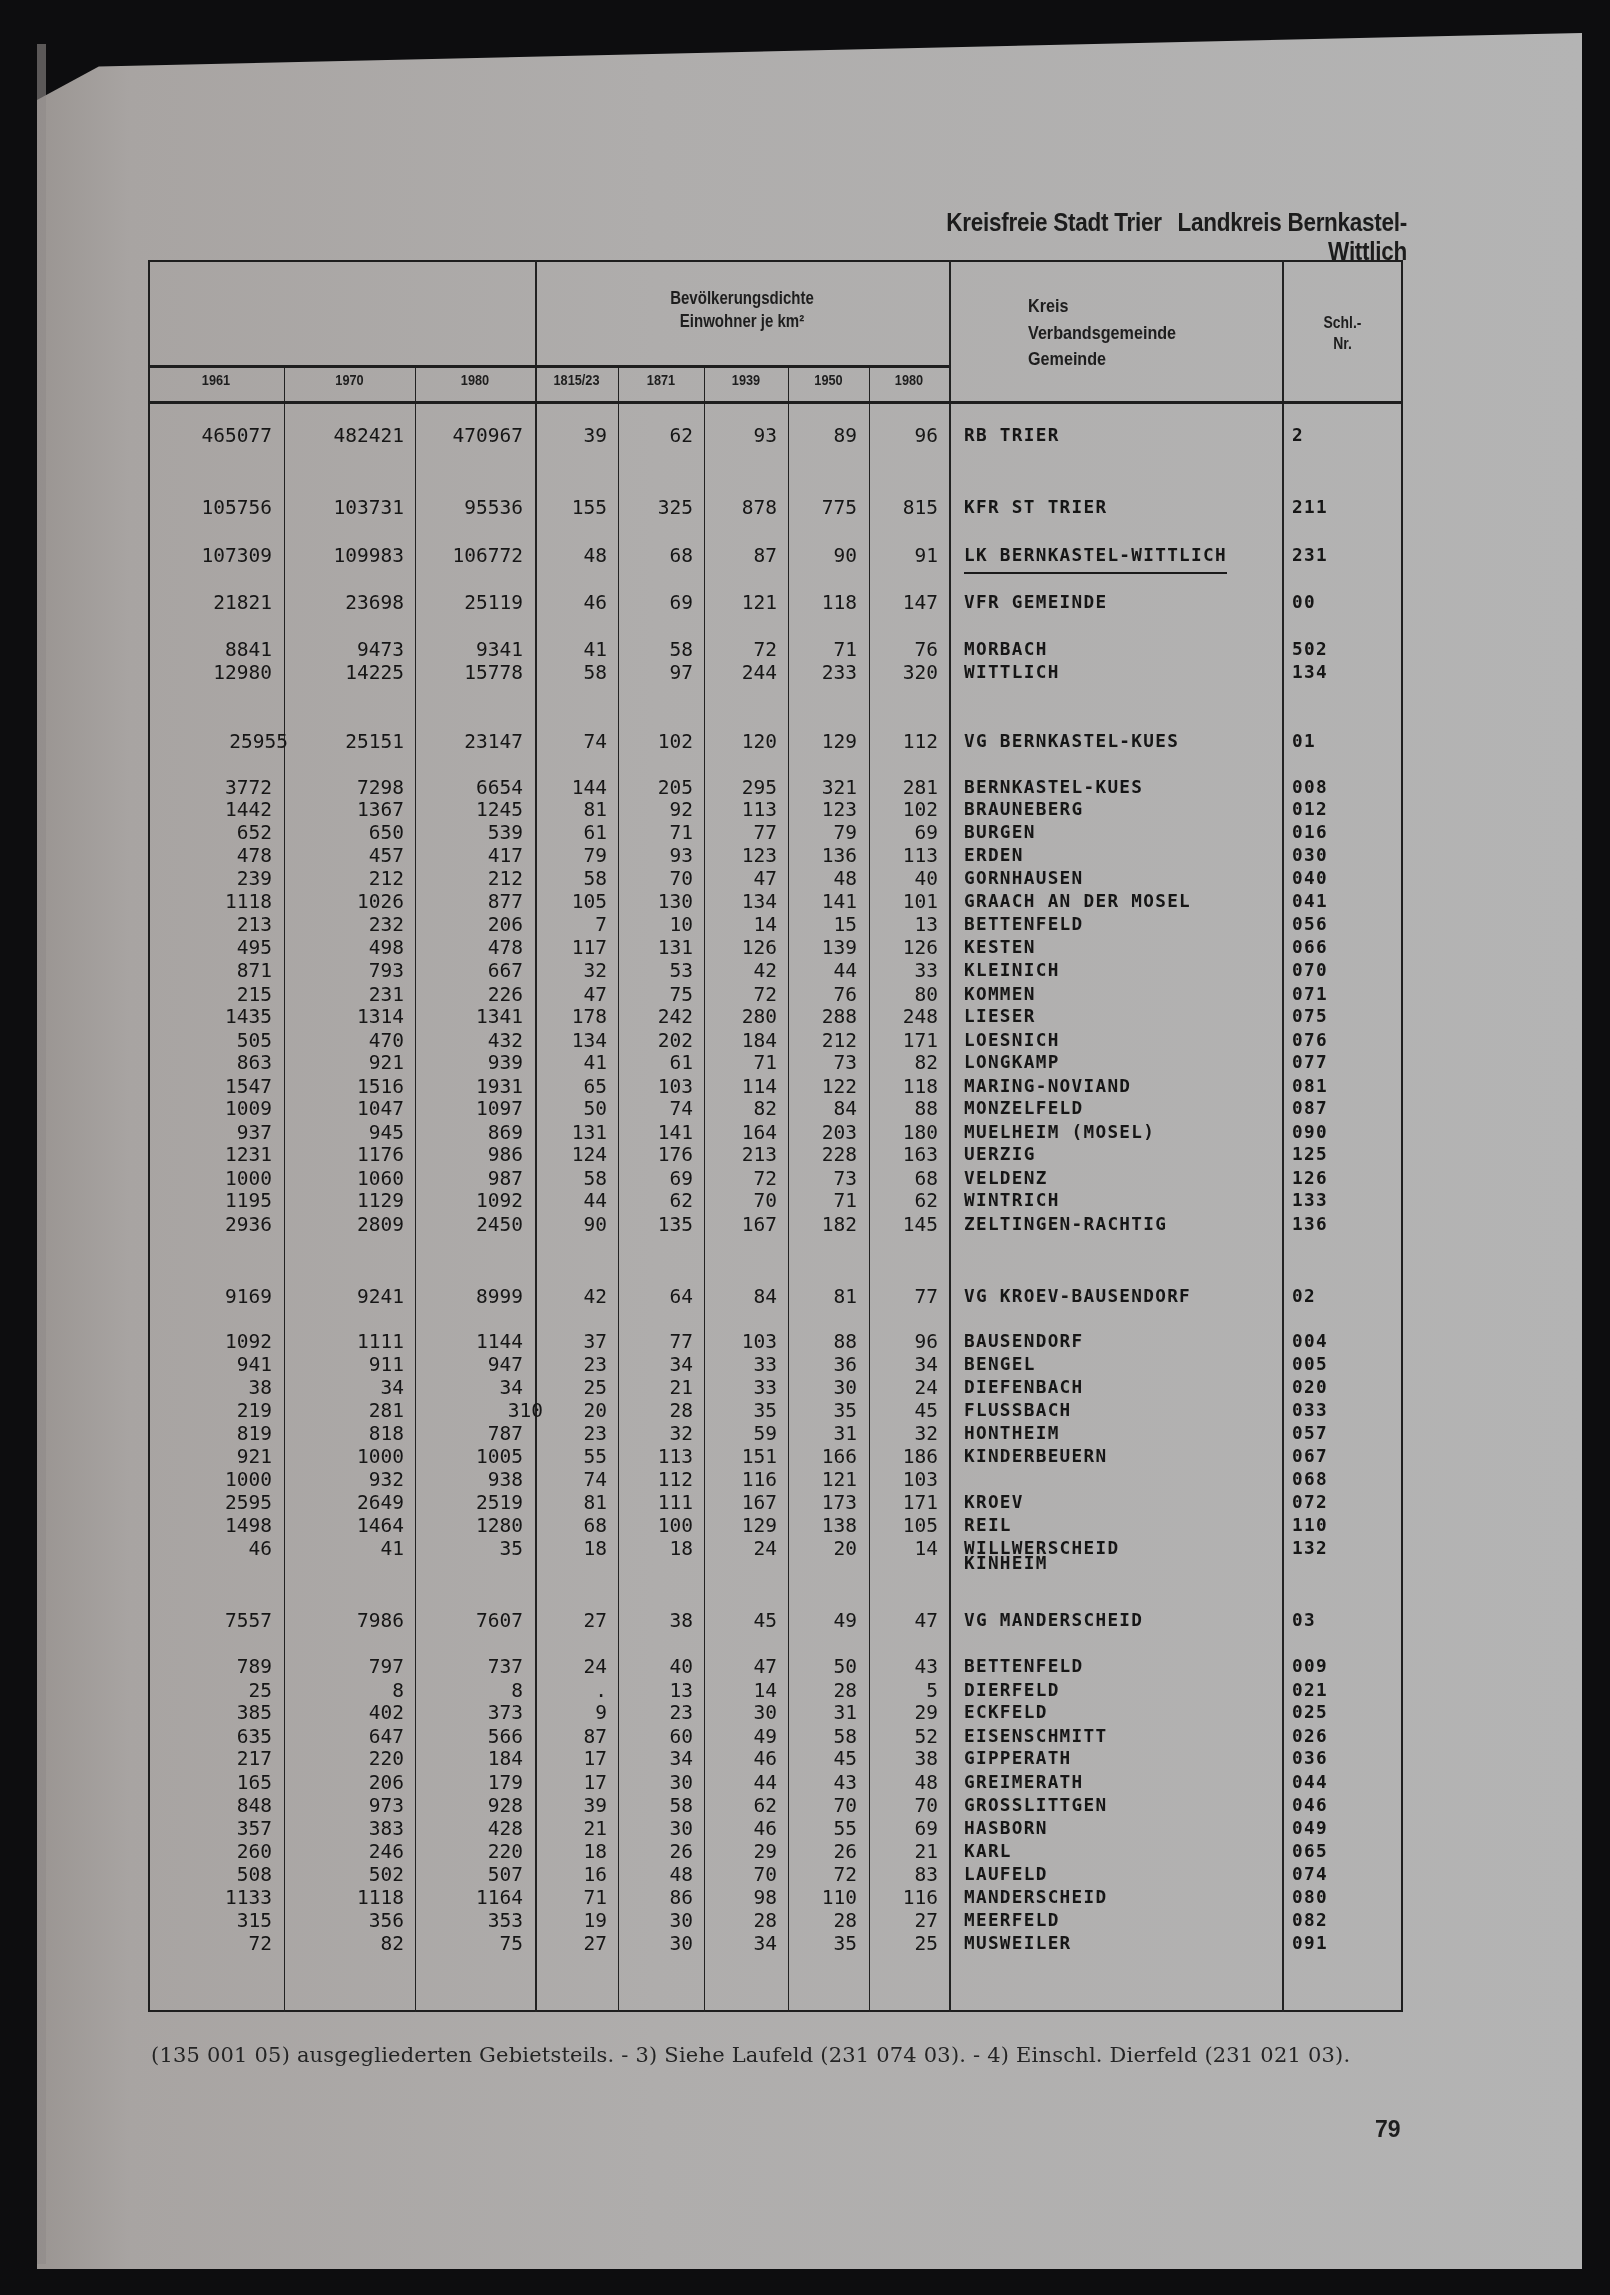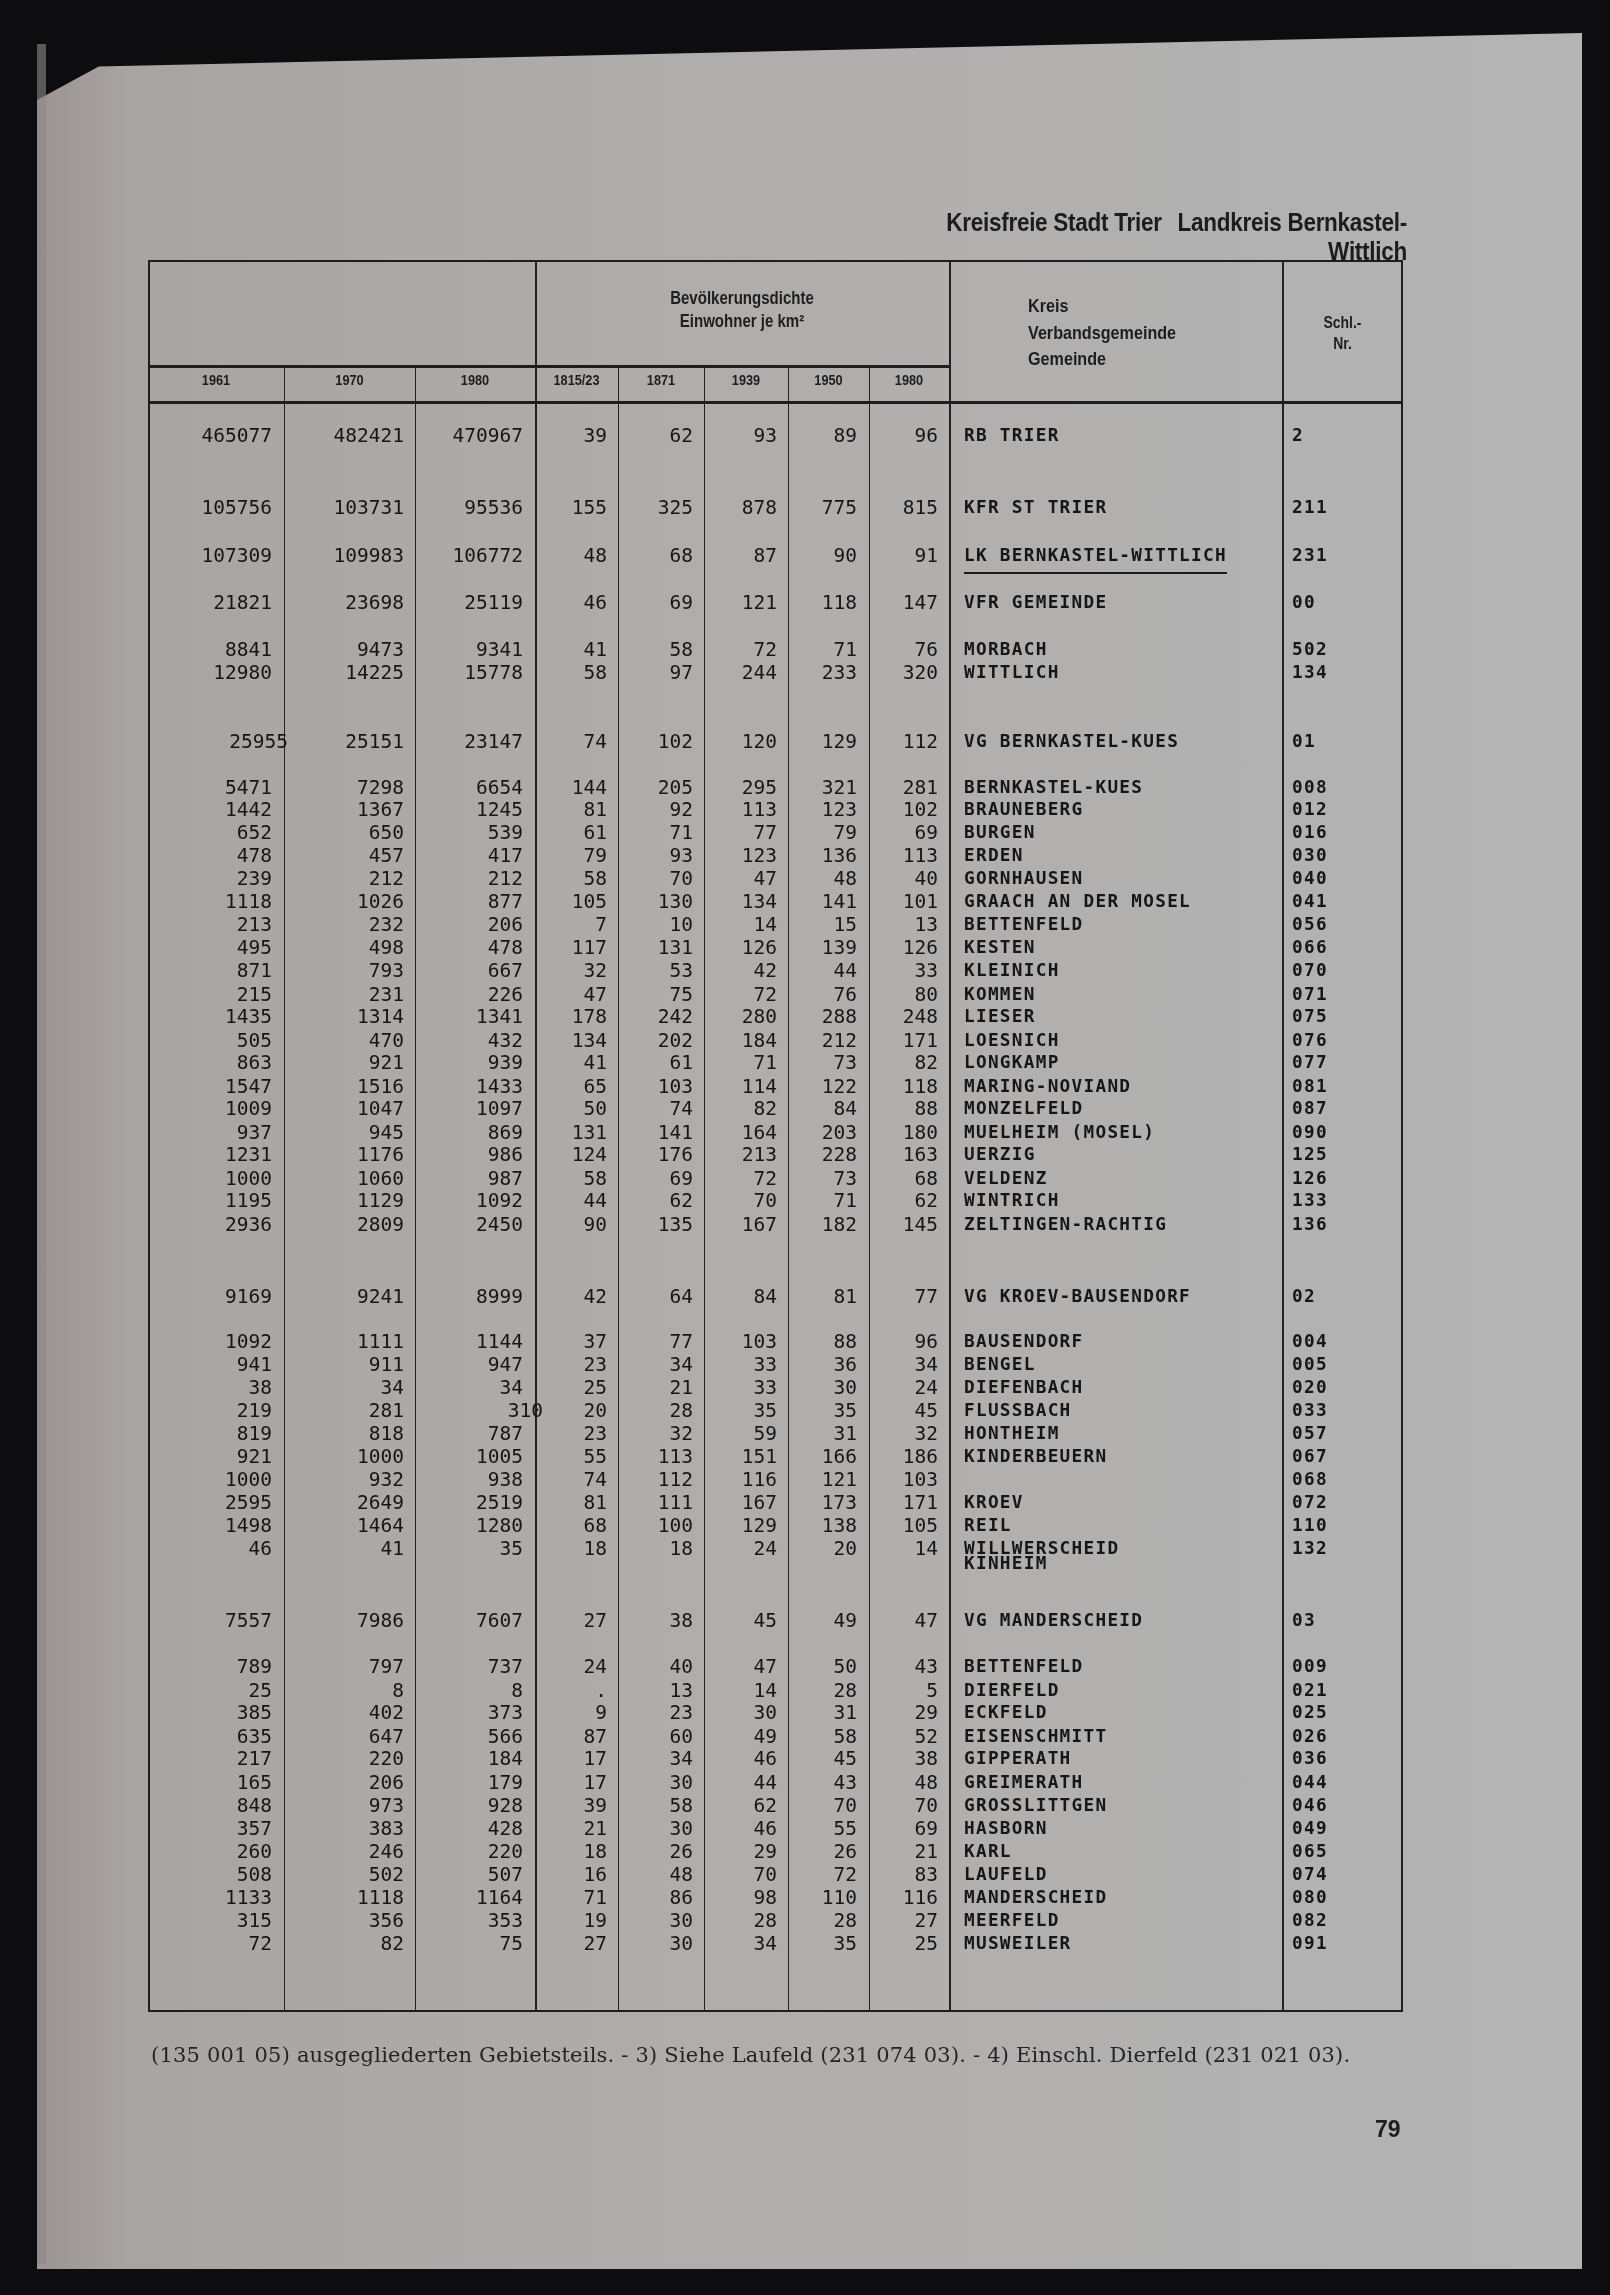--- a/index.html
+++ b/index.html
@@ -184,21 +184,21 @@
     <div class="cell num" style="left: 148px; width: 124px; top: 730px; padding-left: 16px;">25955</div>
     <div class="cell num" style="left: 284px; width: 120px; top: 730px;">25151</div>
     <div class="cell num" style="left: 415px; width: 108px; top: 730px;">23147</div>
     <div class="cell num" style="left: 535px; width: 72px; top: 730px;">74</div>
     <div class="cell num" style="left: 618px; width: 75px; top: 730px;">102</div>
     <div class="cell num" style="left: 704px; width: 73px; top: 730px;">120</div>
     <div class="cell num" style="left: 788px; width: 69px; top: 730px;">129</div>
     <div class="cell num" style="left: 869px; width: 69px; top: 730px;">112</div>
     <div class="cell name" style="top: 730px;">VG BERNKASTEL-KUES</div>
     <div class="cell code" style="top: 730px;">01</div>
-    <div class="cell num" style="left: 148px; width: 124px; top: 776px;">5471</div>
+    <div class="cell num" style="left: 148px; width: 124px; top: 776px;">3772</div>
     <div class="cell num" style="left: 284px; width: 120px; top: 776px;">7298</div>
     <div class="cell num" style="left: 415px; width: 108px; top: 776px;">6654</div>
     <div class="cell num" style="left: 535px; width: 72px; top: 776px;">144</div>
     <div class="cell num" style="left: 618px; width: 75px; top: 776px;">205</div>
     <div class="cell num" style="left: 704px; width: 73px; top: 776px;">295</div>
     <div class="cell num" style="left: 788px; width: 69px; top: 776px;">321</div>
     <div class="cell num" style="left: 869px; width: 69px; top: 776px;">281</div>
     <div class="cell name" style="top: 776px;">BERNKASTEL-KUES</div>
     <div class="cell code" style="top: 776px;">008</div>
     <div class="cell num" style="left: 148px; width: 124px; top: 798px;">1442</div>
@@ -316,21 +316,21 @@
     <div class="cell num" style="left: 415px; width: 108px; top: 1051px;">939</div>
     <div class="cell num" style="left: 535px; width: 72px; top: 1051px;">41</div>
     <div class="cell num" style="left: 618px; width: 75px; top: 1051px;">61</div>
     <div class="cell num" style="left: 704px; width: 73px; top: 1051px;">71</div>
     <div class="cell num" style="left: 788px; width: 69px; top: 1051px;">73</div>
     <div class="cell num" style="left: 869px; width: 69px; top: 1051px;">82</div>
     <div class="cell name" style="top: 1051px;">LONGKAMP</div>
     <div class="cell code" style="top: 1051px;">077</div>
     <div class="cell num" style="left: 148px; width: 124px; top: 1075px;">1547</div>
     <div class="cell num" style="left: 284px; width: 120px; top: 1075px;">1516</div>
-    <div class="cell num" style="left: 415px; width: 108px; top: 1075px;">1433</div>
+    <div class="cell num" style="left: 415px; width: 108px; top: 1075px;">1931</div>
     <div class="cell num" style="left: 535px; width: 72px; top: 1075px;">65</div>
     <div class="cell num" style="left: 618px; width: 75px; top: 1075px;">103</div>
     <div class="cell num" style="left: 704px; width: 73px; top: 1075px;">114</div>
     <div class="cell num" style="left: 788px; width: 69px; top: 1075px;">122</div>
     <div class="cell num" style="left: 869px; width: 69px; top: 1075px;">118</div>
     <div class="cell name" style="top: 1075px;">MARING-NOVIAND</div>
     <div class="cell code" style="top: 1075px;">081</div>
     <div class="cell num" style="left: 148px; width: 124px; top: 1097px;">1009</div>
     <div class="cell num" style="left: 284px; width: 120px; top: 1097px;">1047</div>
     <div class="cell num" style="left: 415px; width: 108px; top: 1097px;">1097</div>

